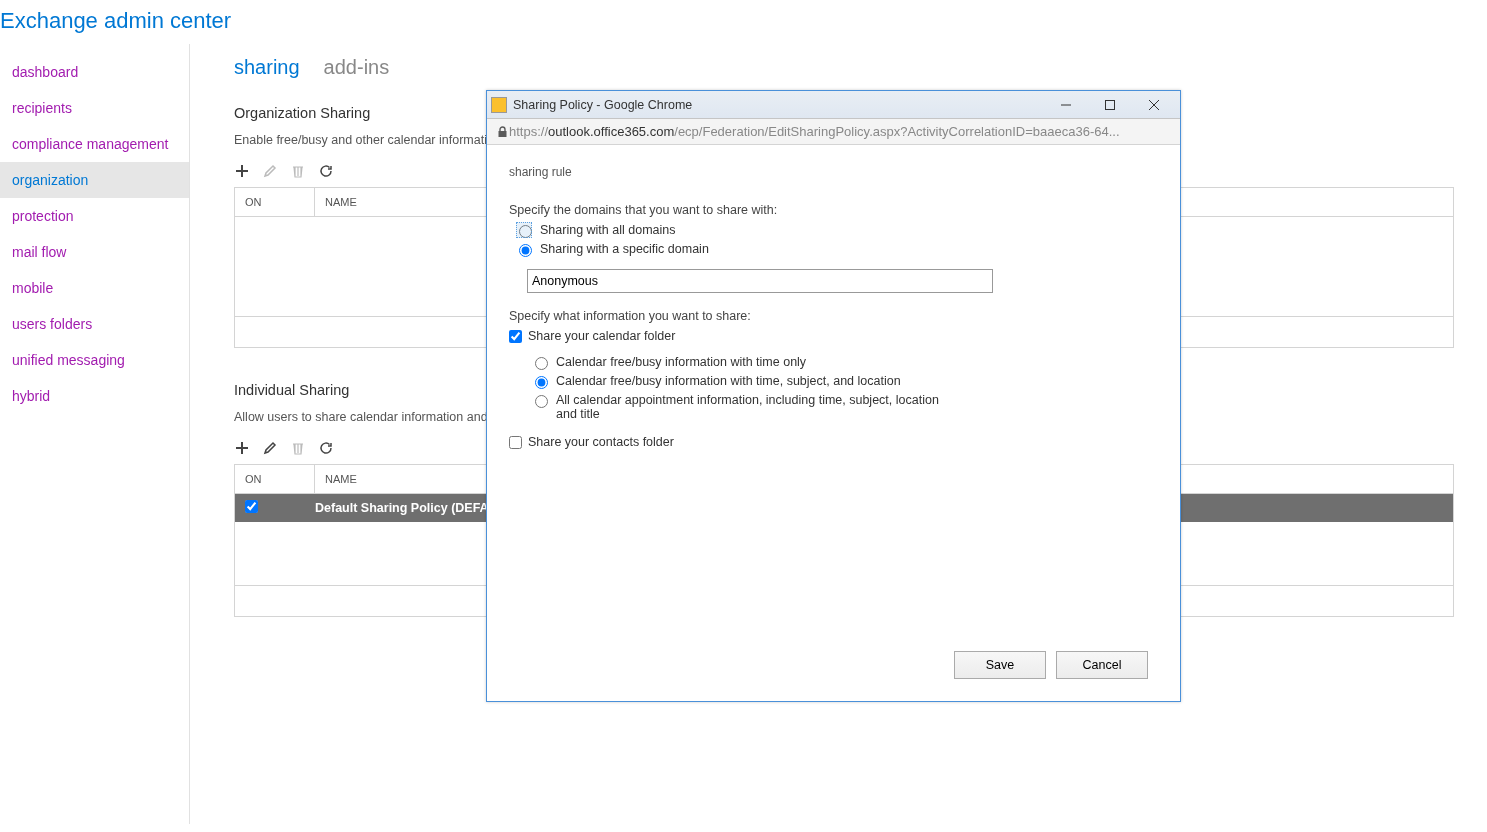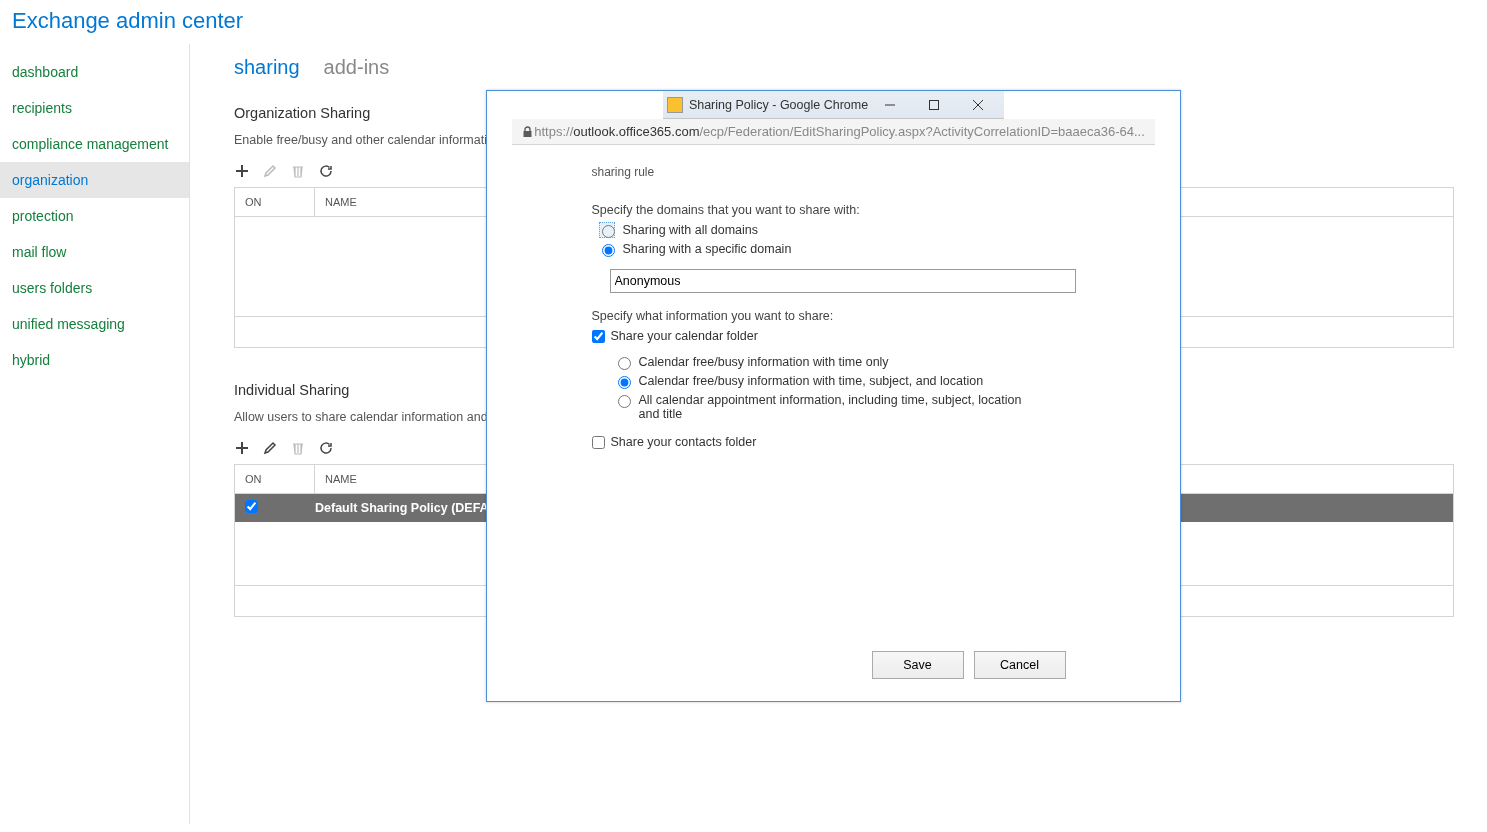--- a/index.html
+++ b/index.html
@@ -1,20 +1,20 @@
 <!DOCTYPE html>
 <html><head>
 <meta charset="utf-8">
 <style>
 * { box-sizing: border-box; margin: 0; padding: 0; }
 body { font-family: "Segoe UI", Tahoma, sans-serif; font-size: 13px; color: #333; background: #fff; width: 1487px; height: 832px; overflow: hidden; position: relative; }
-.header { padding: 8px 12px 10px; color: #0078d4; font-size: 22px; font-weight: 300; }
+.header { padding: 8px 0 10px; color: #0078d4; font-size: 22px; font-weight: 300; }
 .layout { display: flex; }
 .sidebar { width: 190px; border-right: 1px solid #e1e1e1; padding-top: 10px; min-height: 780px; }
-.sidebar-item { padding: 10px 12px; font-size: 14px; color: #15803d; cursor: pointer; }
+.sidebar-item { padding: 10px 12px; font-size: 14px; color: #a21caf; cursor: pointer; }
 .sidebar-item.active { background: #e6e6e6; color: #0078d4; }
 .main { flex: 1; padding: 12px 0 0 44px; }
 .tabs { display: flex; gap: 24px; font-size: 20px; color: #888; margin-bottom: 26px; }
 .tab { cursor: pointer; font-weight: 300; }
 .tab.active { color: #0078d4; }
 .section-title { font-size: 14.5px; color: #333; margin-bottom: 12px; }
 .section-desc { font-size: 12.5px; color: #555; margin-bottom: 16px; }
 .toolbar { display: flex; gap: 12px; margin-bottom: 8px; align-items: center; }
 .tool-icon { width: 16px; height: 16px; color: #666; cursor: pointer; display: flex; align-items: center; justify-content: center; }
 .tool-icon.disabled { color: #bbb; cursor: default; }
@@ -27,21 +27,21 @@
 .tbody-empty { height: 100px; border-bottom: 1px solid #d4d4d4; }
 .tfoot { height: 30px; }
 .tbody { }
 .trow { display: flex; align-items: center; padding: 6px 10px; background: #6f6f6f; color: #fff; font-size: 12.5px; }
 .trow .td-on { width: 70px; }
 .trow .td-name { flex: 1; font-weight: bold; }
 .tbody-rest { height: 64px; border-bottom: 1px solid #d4d4d4; }
 .section { margin-bottom: 34px; }
 
 
-.popup { position: absolute; left: 486px; top: 90px; width: 695px; height: 612px; border: 1px solid #4a90d9; background: #fff; box-shadow: 0 0 3px rgba(0,0,0,0.2); display: flex; flex-direction: column; align-items: center; }
+.popup { position: absolute; left: 486px; top: 90px; width: 695px; height: 612px; border: 1px solid #4a90d9; background: #fff; box-shadow: 0 0 3px rgba(0,0,0,0.2); display: flex; flex-direction: column; }
 .titlebar { background: linear-gradient(#e9eef4,#dfe7f1); height: 28px; display: flex; align-items: center; padding: 0 4px; border-bottom: 1px solid #c5c5c5; }
 .titlebar-icon { width: 16px; height: 16px; margin-right: 6px; background: #fbc02d; border: 1px solid #999; }
 .titlebar-text { flex: 1; font-size: 12.5px; color: #333; }
 .win-btn { width: 44px; height: 24px; display: flex; align-items: center; justify-content: center; color: #333; cursor: pointer; }
 .addrbar { height: 26px; display: flex; align-items: center; padding: 0 10px; border-bottom: 1px solid #d4d4d4; background: #f4f4f4; }
 .lock-icon { width: 12px; height: 12px; color: #3a7b3a; }
 .url-text { font-size: 13px; color: #888; white-space: nowrap; overflow: hidden; text-overflow: ellipsis; }
 .url-text .dark { color: #333; }
 .popup-body { flex: 1; padding: 20px 22px 12px; display: flex; flex-direction: column; }
 .popup-title { font-size: 12px; color: #555; font-weight: 300; margin-bottom: 24px; }
@@ -67,20 +67,21 @@
 <div class="header">Exchange admin center</div>
 
 <div class="layout">
   <div class="sidebar" id="sidebar">
       <div class="sidebar-item">dashboard</div>
       <div class="sidebar-item">recipients</div>
       <div class="sidebar-item">compliance management</div>
       <div class="sidebar-item active">organization</div>
       <div class="sidebar-item">protection</div>
       <div class="sidebar-item">mail flow</div>
+      <div class="sidebar-item">mobile</div>
       <div class="sidebar-item">users folders</div>
       <div class="sidebar-item">unified messaging</div>
       <div class="sidebar-item">hybrid</div>
     </div>
   <div class="main">
     <div class="tabs" id="tabs">
         <div class="tab active">sharing</div>
         <div class="tab">add-ins</div>
       </div>
 

